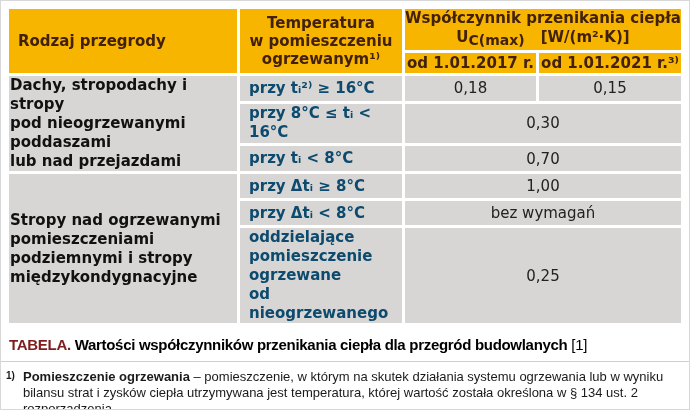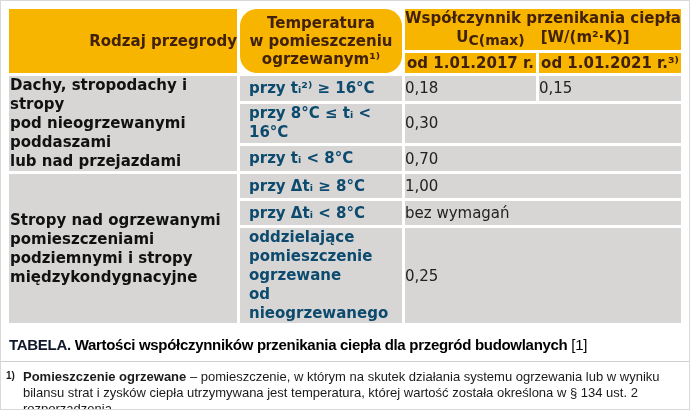--- a/index.html
+++ b/index.html
@@ -23,22 +23,22 @@
   .u-table th, .u-table td { overflow: hidden; }
   .u-table th {
     background: #f8b500;
     color: #42210b;
     font-size: 15px;
     font-weight: bold;
     vertical-align: middle;
   }
   .u-table td { background: #d7d6d4; font-size: 15px; vertical-align: middle; }
 
-  th.h-col1 { text-align: right; padding-left: 9px; }
-  th.h-col2 { text-align: center; white-space: pre-line; line-height: 18px; border-radius: 17px; }
+  th.h-col1 { text-align: left; padding-left: 9px; }
+  th.h-col2 { text-align: center; white-space: pre-line; line-height: 18px; }
   th.h-col34 { text-align: center; height: 28px; line-height: 19px; }
   th.h-sub { text-align: center; height: 20px; font-size: 15px; }
   .h-col34 sub { font-size: 14px; vertical-align: -3px; }
   .h-col34 .units { margin-left: 16px; }
 
   td.group-label {
     font-weight: bold;
     text-align: left;
     padding-left: 1px;
     white-space: pre-line;
@@ -46,33 +46,33 @@
     color: #111111;
   }
   td.cond {
     font-weight: bold;
     text-align: left;
     padding-left: 9px;
     white-space: pre-line;
     line-height: 19px;
     color: #0c4a6e;
   }
-  td.val { color: #222222; }
+  td.val { text-align: center; color: #222222; }
   tr.r { height: 24px; }
   tr.r-tall { height: 74px; }
 
   
   .caption {
     margin: 10px 8px 0 8px;
     font-family: "Liberation Sans", sans-serif;
     font-size: 15px;
     letter-spacing: -0.3px;
     color: #000000;
   }
-  .cap-prefix { color: #0f172a; font-weight: bold; }
+  .cap-prefix { color: #7f1d1d; font-weight: bold; }
   .cap-text { font-weight: bold; }
   .cap-ref { font-weight: normal; }
 
   .rule {
     border: none;
     border-top: 1px solid #cfcfcf;
     margin: 8px 0 7px 0;
   }
 
   
@@ -162,16 +162,16 @@
 <div class="caption">
   <span class="cap-prefix">TABELA.</span>
   <span class="cap-text">Wartości współczynników przenikania ciepła dla przegród budowlanych</span>
   <span class="cap-ref">[1]</span>
 </div>
 
 <hr class="rule">
 
 <div class="footnotes">
   <div class="footnote">
-    <span class="fn-marker">1)</span><b>Pomieszczenie ogrzewane</b><span> – pomieszczenie, w którym na skutek działania systemu ogrzewania lub w wyniku bilansu strat i zysków ciepła utrzymywana jest temperatura, której wartość została określona w § 134 ust. 2 rozporządzenia.</span>
+    <span class="fn-marker">1)</span><b>Pomieszczenie ogrzewania</b><span> – pomieszczenie, w którym na skutek działania systemu ogrzewania lub w wyniku bilansu strat i zysków ciepła utrzymywana jest temperatura, której wartość została określona w § 134 ust. 2 rozporządzenia.</span>
   </div>
 
 </div>
 
 </body></html>

